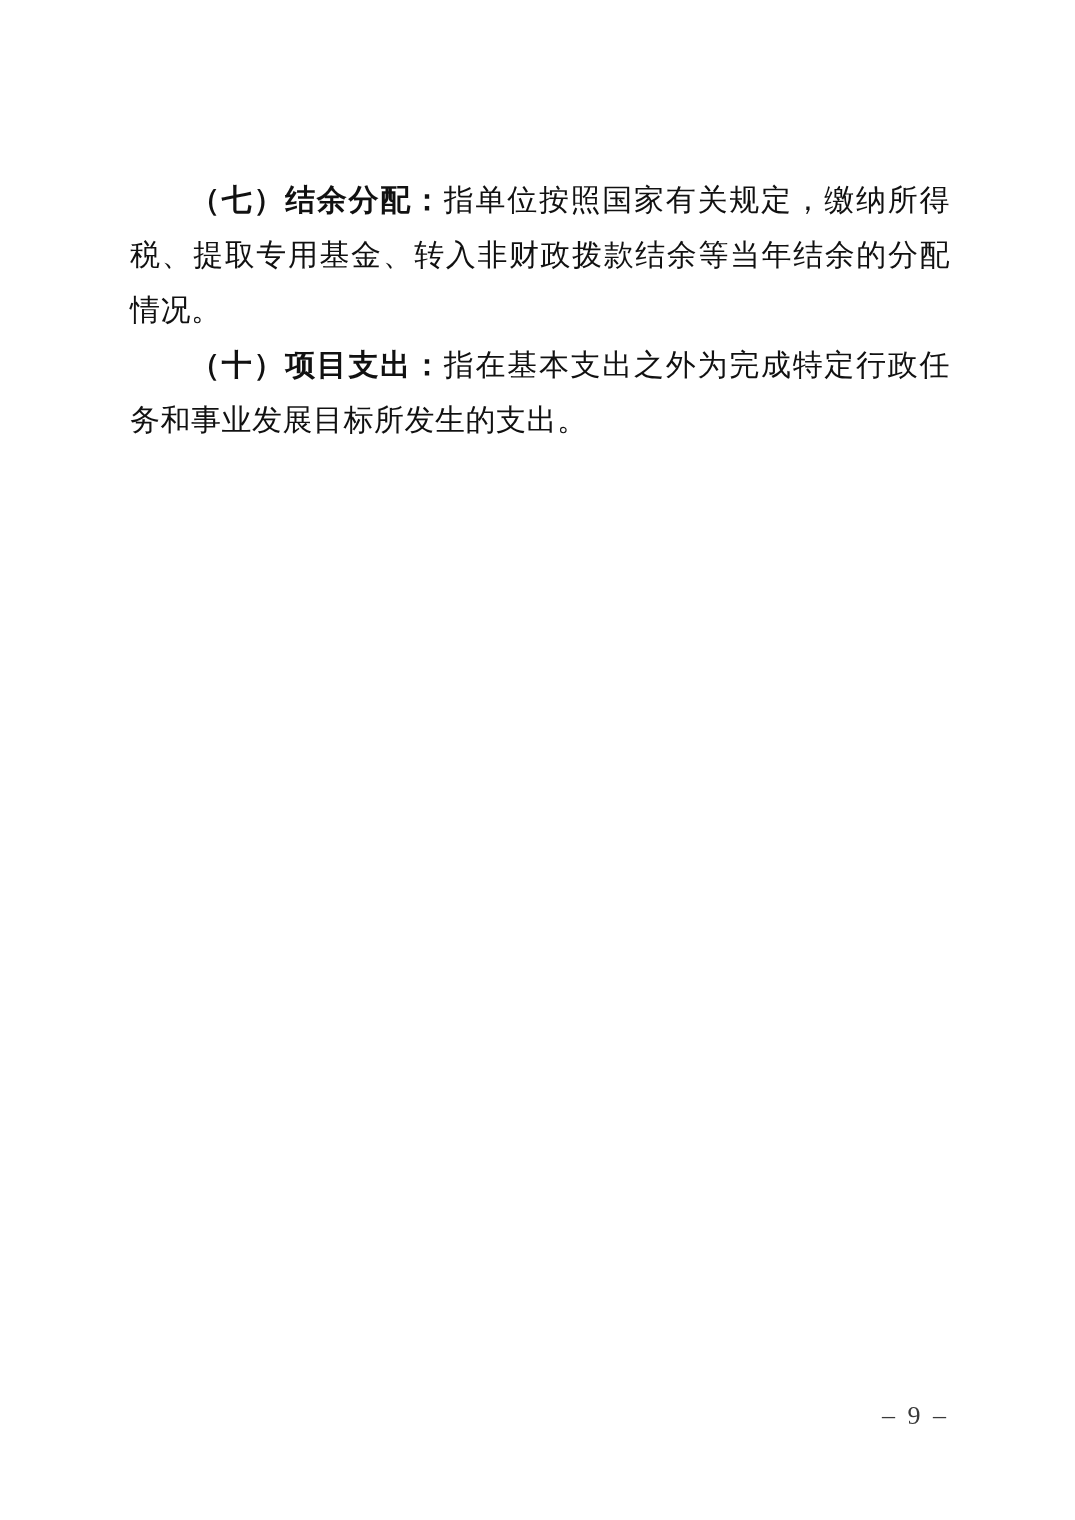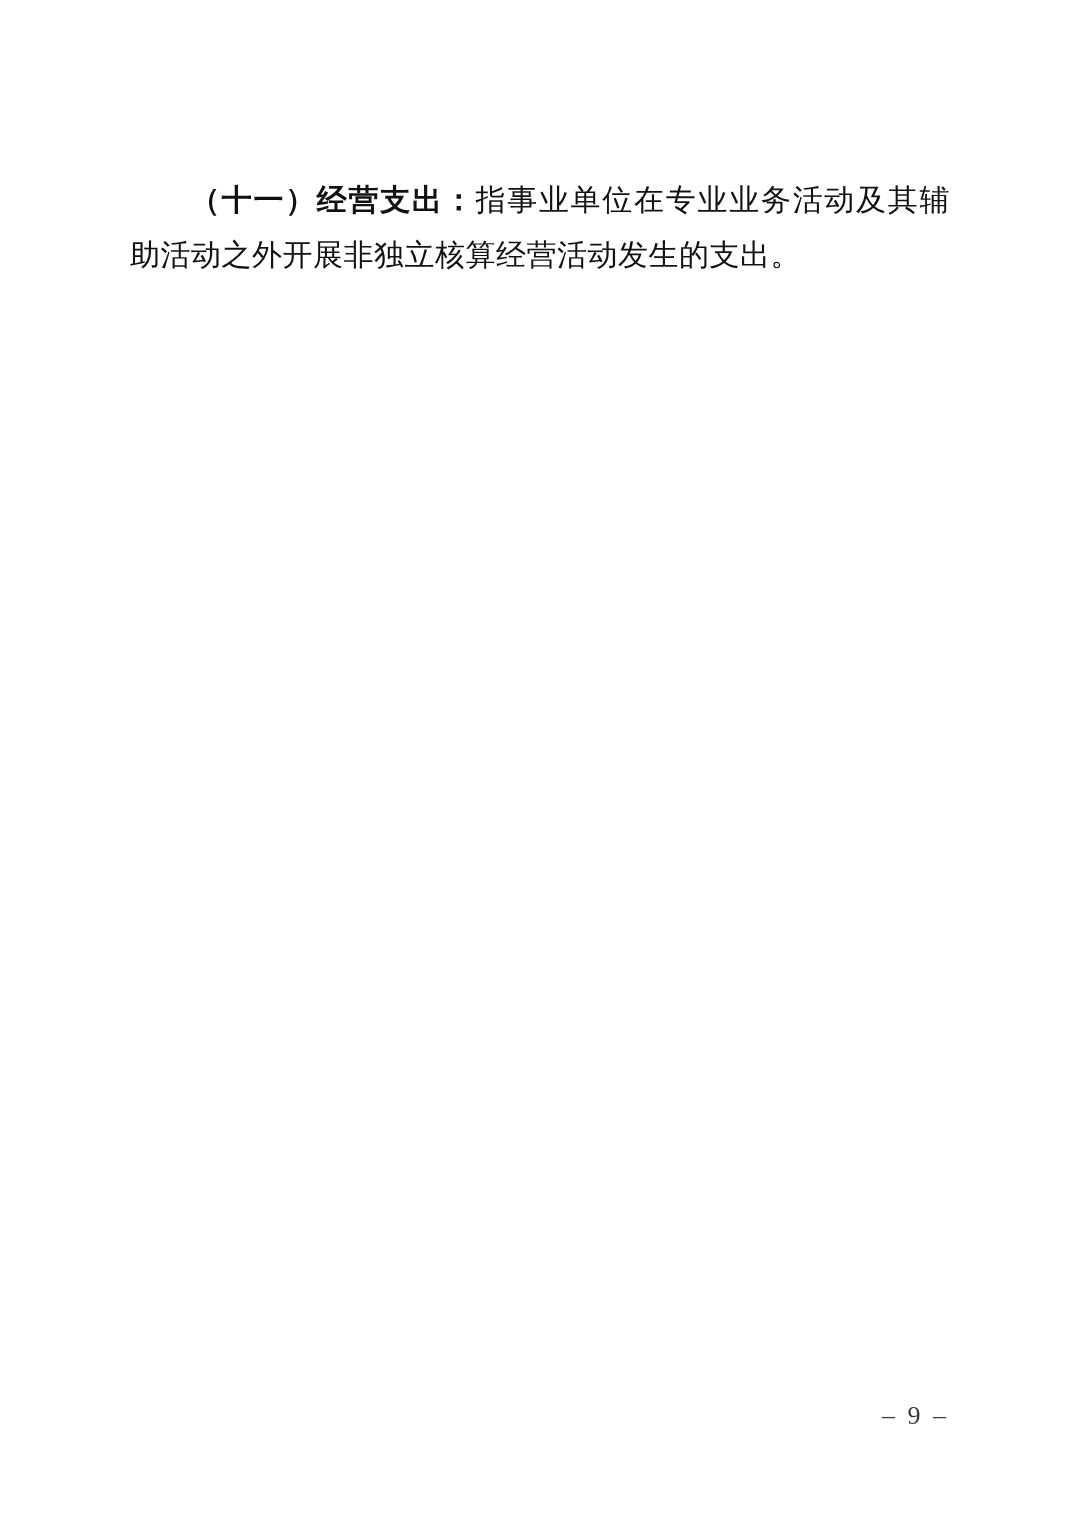--- a/index.html
+++ b/index.html
@@ -53,24 +53,25 @@
     white-space: pre;
   }
 </style>
 </head>
 <body>
 
 <div class="page">
 
   <div class="text-block">
 
+    <p class="para"><span class="term">（七）结余分配：</span><span>指单位按照国家有关规定，缴纳所得税、提取专用基金、转入非财政拨款结余等当年结余的分配情况。</span></p>
 
 
 
+    <p class="para"><span class="term">（十）项目支出：</span><span>指在基本支出之外为完成特定行政任务和事业发展目标所发生的支出。</span></p>
 
-    <p class="para"><span class="term">（十一）经营支出：</span><span>指事业单位在专业业务活动及其辅助活动之外开展非独立核算经营活动发生的支出。</span></p>
 
 
   </div>
 
   <div class="page-number">– 9 –</div>
 
 </div>
 
 </body></html>

